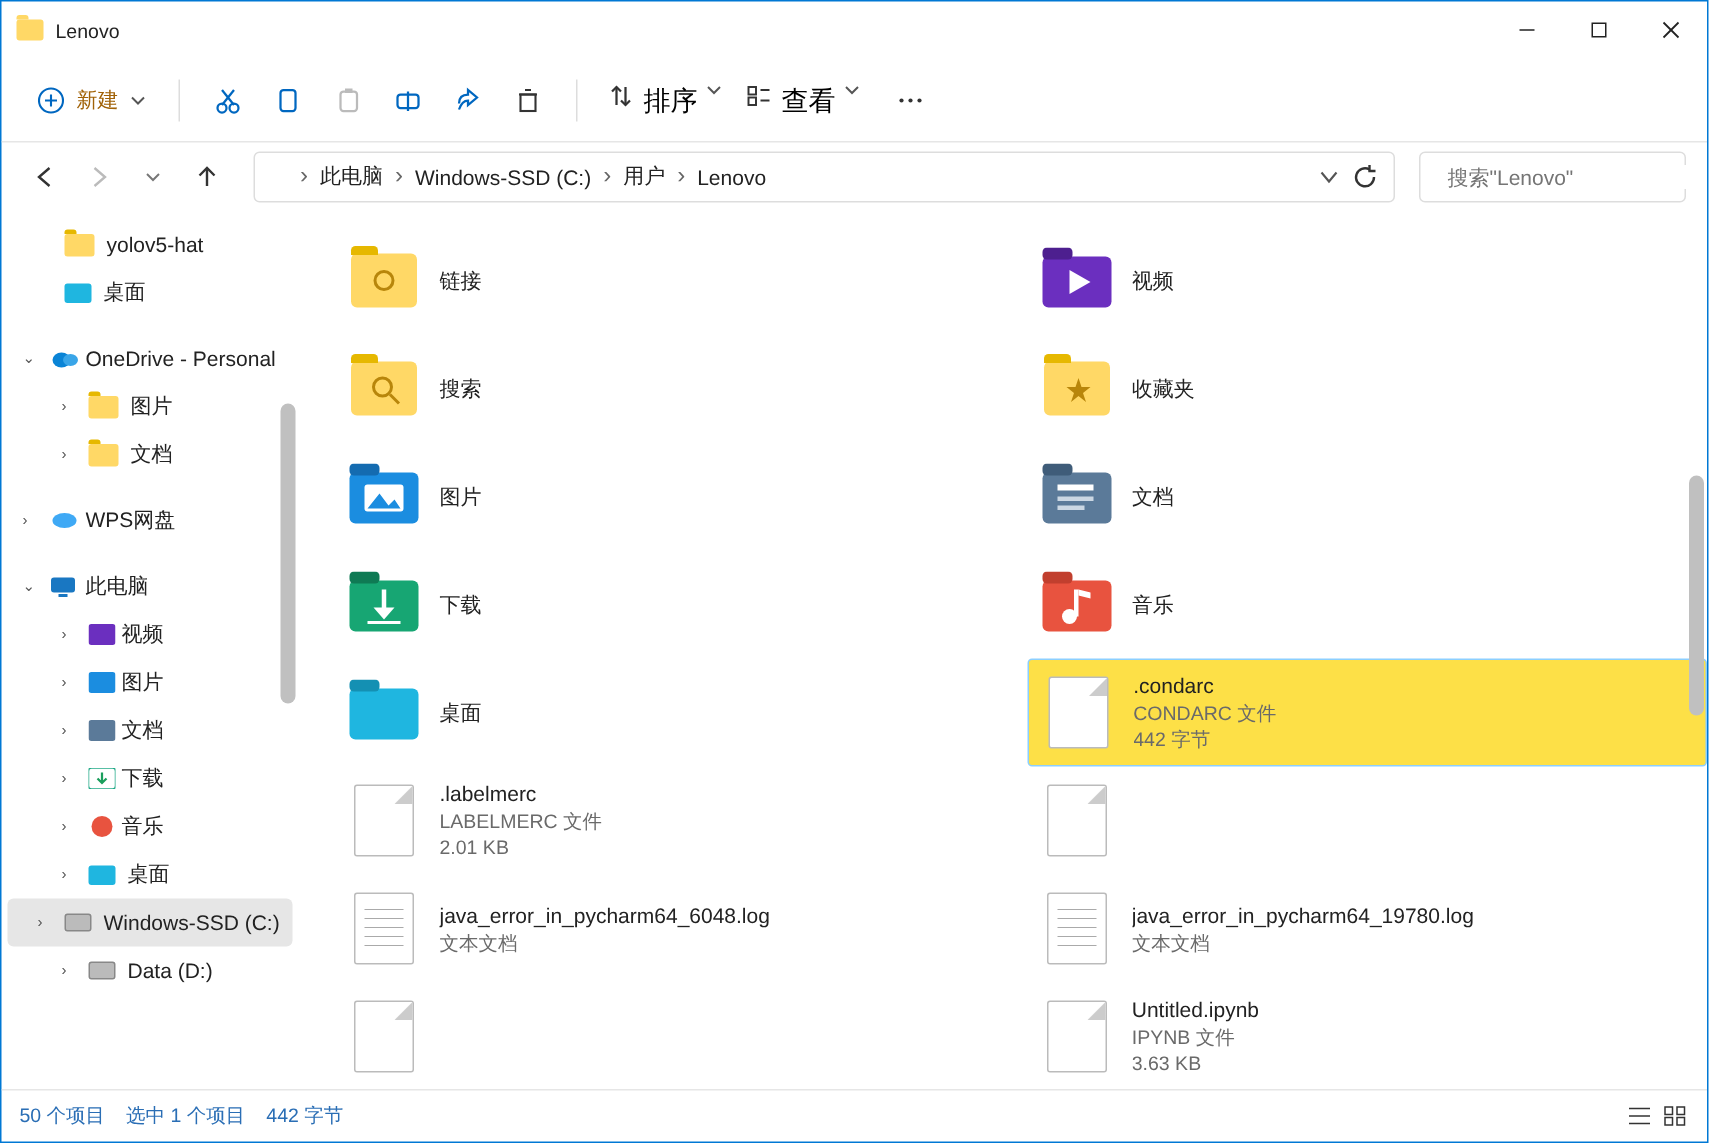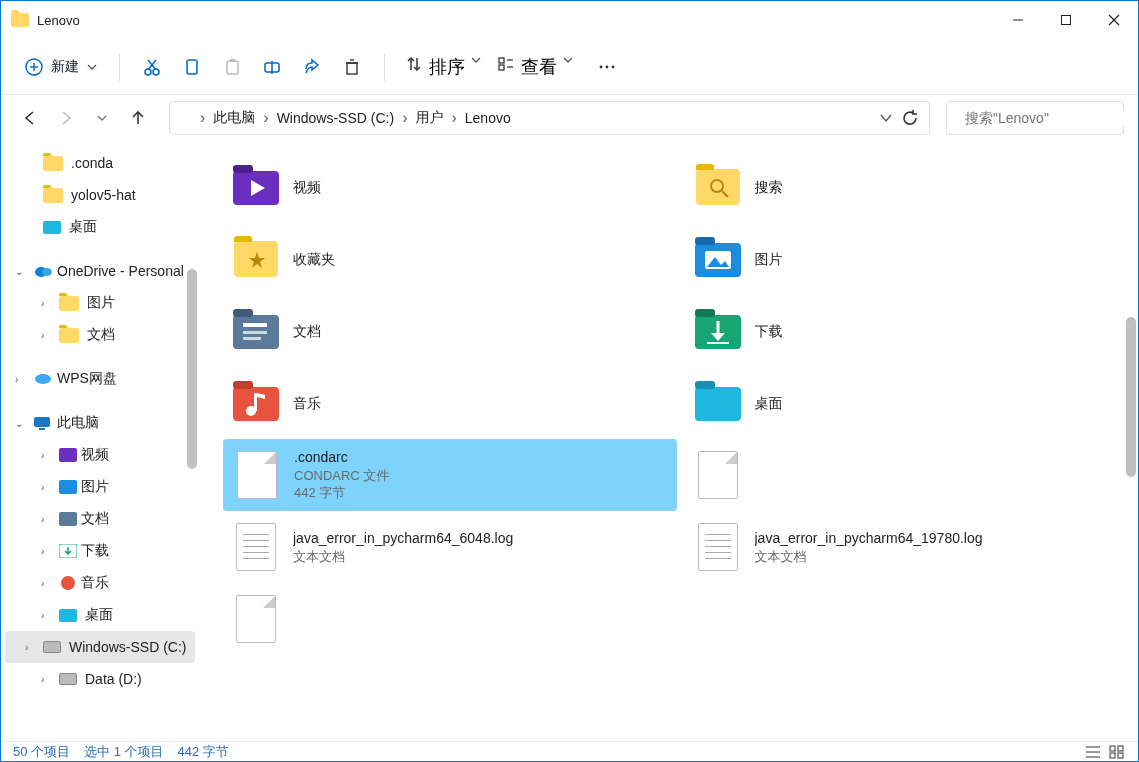--- a/index.html
+++ b/index.html
@@ -4,21 +4,21 @@
 <style>
 * { margin:0; padding:0; box-sizing:border-box; font-family:"Microsoft YaHei","Segoe UI",sans-serif; }
 body { width:1139px; height:762px; background:#fff; border:1px solid #0078d4; overflow:hidden; display:flex; flex-direction:column; }
 .titlebar { height:38px; display:flex; align-items:center; padding-left:10px; }
 .titlebar .folder-ico { width:18px; height:14px; background:#ffd866; border-radius:2px; position:relative; margin-right:8px; }
 .titlebar .folder-ico::before { content:""; position:absolute; top:-3px; left:0; width:8px; height:3px; background:#ffd866; border-radius:2px 2px 0 0; }
 .titlebar .title { font-size:13px; color:#222; }
 .titlebar .win-controls { margin-left:auto; display:flex; }
 .titlebar .win-controls div { width:48px; height:38px; display:flex; align-items:center; justify-content:center; }
 .toolbar { height:56px; display:flex; align-items:center; padding:0 14px; border-bottom:1px solid #e6e6e6; gap:0; }
-.new-btn { display:flex; align-items:center; gap:8px; padding:6px 10px; border-radius:4px; font-size:14px; color:#0f172a; }
+.new-btn { display:flex; align-items:center; gap:8px; padding:6px 10px; border-radius:4px; font-size:14px; color:#a16207; }
 .new-btn svg{flex:none;}
 .sep { width:1px; height:28px; background:#ddd; margin:0 12px; }
 .tool-icon { width:40px; height:36px; display:flex; align-items:center; justify-content:center; border-radius:4px; }
 .tool-group { display:flex; align-items:flex-start; gap:6px; padding:4px 8px; font-size:18px; }
 .navbar { height:52px; display:flex; align-items:center; padding:0 14px 6px 14px; gap:6px; }
 .nav-arrows { display:flex; align-items:center; gap:6px; }
 .nav-arrows div{width:30px;height:30px;display:flex;align-items:center;justify-content:center;}
 .addressbar { flex:1; height:34px; border:1px solid #ddd; border-radius:4px; display:flex; align-items:center; padding:0 6px 0 8px; gap:0; margin-left:10px; margin-right:10px;}
 .addressbar .crumb{display:flex;align-items:center;font-size:14px;color:#222;padding:4px 4px;}
 .addressbar .chev{padding:0 4px;color:#666;}
@@ -31,27 +31,27 @@
 .side-item.head{font-size:14px;}
 .side-item.child{padding-left:24px;}
 .side-item.grandchild{padding-left:40px;}
 .side-item.selected{background:#e6e6e6;border-radius:4px;margin:0 4px;padding-left:20px;}
 .side-item svg{flex:none;}
 .side-item .caret{width:14px;display:inline-block;font-size:10px;color:#555;}
 .side-item .lbl{white-space:nowrap;overflow:hidden;text-overflow:ellipsis;}
 .side-scrollbar{position:absolute;right:2px;top:122px;width:10px;height:200px;background:#c0c0c0;border-radius:5px;}
 .content { flex:1; overflow:hidden; display:grid; grid-template-columns:1fr 1fr; grid-auto-rows:72px; gap:0 8px; padding:4px 0 0 24px; position:relative;}
 .file-item{display:flex;align-items:center;gap:12px;padding:4px 8px;border-radius:3px;}
-.file-item.selected{background:#7dd3fc;border:1px solid #8ccfff;}
+.file-item.selected{background:#fde047;border:1px solid #8ccfff;}
 .file-item .icon{width:50px;height:50px;display:flex;align-items:center;justify-content:center;flex:none;}
 .file-item .info{display:flex;flex-direction:column;line-height:1.35;font-size:14px;overflow:hidden;}
 .file-item .info .name{color:#222;white-space:nowrap;overflow:hidden;text-overflow:ellipsis;}
 .file-item .info .sub{color:#6a6a6a;font-size:13px;white-space:nowrap;overflow:hidden;text-overflow:ellipsis;}
 .content-scrollbar{position:absolute;right:2px;top:170px;width:10px;height:160px;background:#c0c0c0;border-radius:5px;}
-.statusbar { height:20px; border-top:1px solid #e6e6e6; display:flex; align-items:center; padding:0 12px; font-size:13px; color:#2a6eb5; gap:14px;}
+.statusbar { height:35px; border-top:1px solid #e6e6e6; display:flex; align-items:center; padding:0 12px; font-size:13px; color:#2a6eb5; gap:14px;}
 .statusbar .views{margin-left:auto;display:flex;gap:6px;}
 .folder-yellow{width:44px;height:36px;background:#ffd866;border-radius:4px;position:relative;}
 .folder-yellow::before{content:"";position:absolute;top:-5px;left:0;width:18px;height:6px;background:#e6b800;border-radius:3px 3px 0 0;}
 .mini-folder{width:20px;height:15px;background:#ffd866;border-radius:2px;position:relative;margin-right:4px;}
 .mini-folder::before{content:"";position:absolute;top:-3px;left:0;width:8px;height:3px;background:#e6b800;border-radius:2px 2px 0 0;}
 .mini-monitor{width:18px;height:13px;background:#1fb6e0;border-radius:2px;margin-right:4px;}
 .mini-drive{width:18px;height:12px;background:#bbb;border-radius:2px;margin-right:4px;border:1px solid #888;}
 .doc-icon{width:40px;height:48px;background:#fff;border:1px solid #bbb;border-radius:2px;position:relative;}
 .doc-icon.corner::before{content:"";position:absolute;top:0;right:0;width:12px;height:12px;background:linear-gradient(135deg,#fff 48%,#ccc 52%);}
 .doc-icon.lines::after{content:"";position:absolute;left:6px;right:6px;top:10px;height:26px;background:repeating-linear-gradient(#aaa 0 1px,transparent 1px 6px);}
@@ -218,25 +218,20 @@
       </svg>
     <input placeholder="搜索&quot;Lenovo&quot;" style="">
   </div>
 </div>
 
 <div class="body">
   <div class="sidebar">
     <div class="side-item child">
         <span class="caret"></span>
         <span class="mini-folder"></span>
-        <span class="lbl">.conda</span>
-      </div>
-    <div class="side-item child">
-        <span class="caret"></span>
-        <span class="mini-folder"></span>
         <span class="lbl">yolov5-hat</span>
       </div>
     <div class="side-item child">
         <span class="caret"></span>
         <span class="mini-monitor"></span>
         <span class="lbl">桌面</span>
       </div>
     <div style="height:12px;"></div>
     <div class="side-item head">
         <span class="caret">⌄</span>
@@ -322,20 +317,32 @@
     <div class="side-item grandchild">
         <span class="caret">›</span>
         <span class="mini-drive"></span>
         <span class="lbl">Data (D:)</span>
       </div>
     <div class="side-scrollbar"></div>
   </div>
 
   <div class="content">
 
+    <div class="file-item">
+        <div class="icon">
+          <div class="folder-yellow">
+            <svg style="position:absolute;left:12px;top:8px" width="20" height="20">
+              <path d="M4 10 A6 6 0 1 1 16 10 A6 6 0 1 1 4 10" fill="none" stroke="#b8860b" stroke-width="2"></path>
+            </svg>
+          </div>
+        </div>
+        <div class="info">
+          <span class="name">链接</span>
+        </div>
+      </div>
     <div class="file-item">
         <div class="icon">
           <svg width="50" height="44">
             <rect x="2" y="6" width="46" height="34" rx="4" fill="#6b2fbf"></rect>
             <rect x="2" y="0" width="20" height="8" rx="3" fill="#4d1f8f"></rect>
             <polygon points="20,15 20,31 34,23" fill="#fff"></polygon>
           </svg>
         </div>
         <div class="info">
           <span class="name">视频</span>
@@ -444,20 +451,30 @@
           <span class="name">.condarc</span>
           <span class="sub">CONDARC 文件</span>
           <span class="sub">442 字节</span>
         </div>
       </div>
 
     <div class="file-item">
         <div class="icon">
           <div class="doc-icon corner"></div>
         </div>
+        <div class="info">
+          <span class="name">.labelmerc</span>
+          <span class="sub">LABELMERC 文件</span>
+          <span class="sub">2.01 KB</span>
+        </div>
+      </div>
+    <div class="file-item">
+        <div class="icon">
+          <div class="doc-icon corner"></div>
+        </div>
       </div>
 
     <div class="file-item">
         <div class="icon">
           <div class="doc-icon lines"></div>
         </div>
         <div class="info">
           <span class="name">java_error_in_pycharm64_6048.log</span>
           <span class="sub">文本文档</span>
         </div>
@@ -468,20 +485,30 @@
         </div>
         <div class="info">
           <span class="name">java_error_in_pycharm64_19780.log</span>
           <span class="sub">文本文档</span>
         </div>
       </div>
 
     <div class="file-item">
         <div class="icon">
           <div class="doc-icon corner"></div>
+        </div>
+      </div>
+    <div class="file-item">
+        <div class="icon">
+          <div class="doc-icon corner"></div>
+        </div>
+        <div class="info">
+          <span class="name">Untitled.ipynb</span>
+          <span class="sub">IPYNB 文件</span>
+          <span class="sub">3.63 KB</span>
         </div>
       </div>
     <div class="content-scrollbar"></div>
   </div>
 </div>
 
 <div class="statusbar">
   <span>50 个项目</span>
   <span>选中 1 个项目</span>
   <span>442 字节</span>

